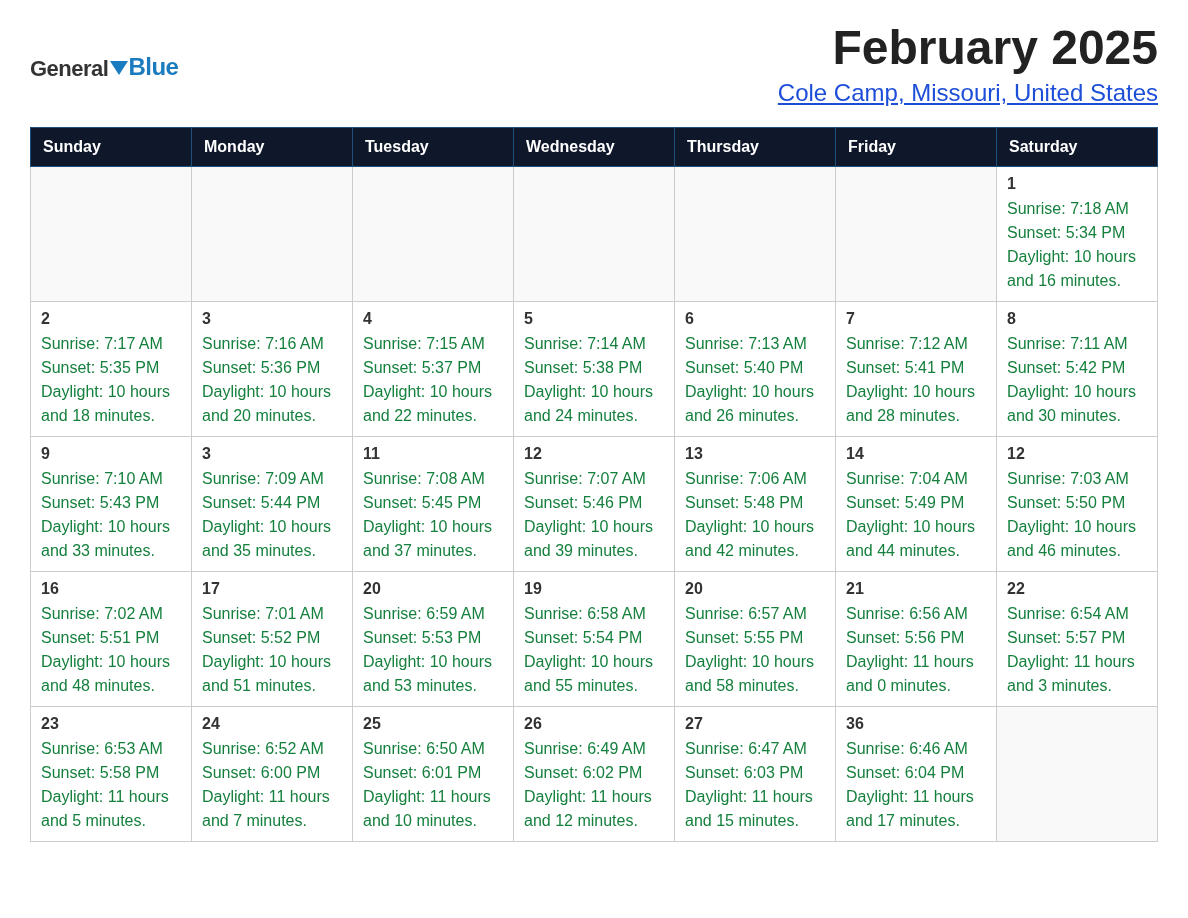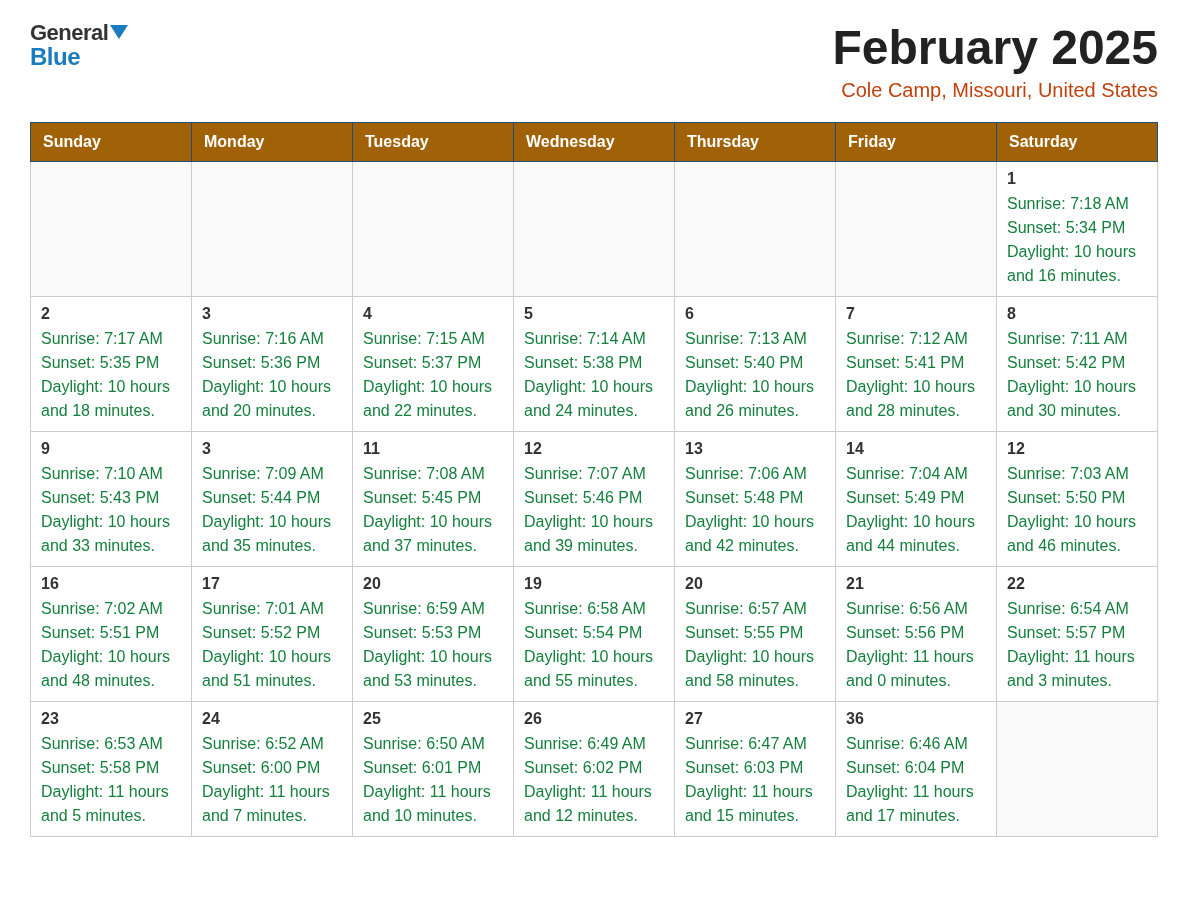--- a/index.html
+++ b/index.html
@@ -11,22 +11,23 @@
       min-height: 918px;
     }
     .header {
       display: flex;
       justify-content: space-between;
       align-items: flex-start;
       margin-bottom: 20px;
     }
     .logo {
       display: flex;
-      flex-direction: column;
-      align-items: flex-start;
+      flex-direction: row;
+      align-items: center;
+      margin-top: 36px;
     }
     .logo-general {
       font-size: 22px;
       font-weight: bold;
       color: #333;
       letter-spacing: -0.5px;
     }
     .logo-blue {
       font-size: 24px;
       font-weight: bold;
@@ -36,30 +37,31 @@
     }
     .title-block {
       text-align: right;
     }
     .month-title {
       font-size: 48px;
       font-weight: bold;
       color: #222;
     }
     .location-title {
-      font-size: 20px;
-      color: #c2410c;
+      font-size: 24px;
+      color: #1d4ed8;
       margin-top: 4px;
+      text-decoration: underline;
     }
     .calendar {
       width: 100%;
       border-collapse: collapse;
     }
     .calendar thead tr th {
-      background: #a16207;
+      background: #0f172a;
       color: #fff;
       font-size: 16px;
       font-weight: bold;
       padding: 10px 12px;
       text-align: left;
       border: 1px solid #1e4f7a;
     }
     .calendar tbody tr td {
       vertical-align: top;
       padding: 8px 10px;

